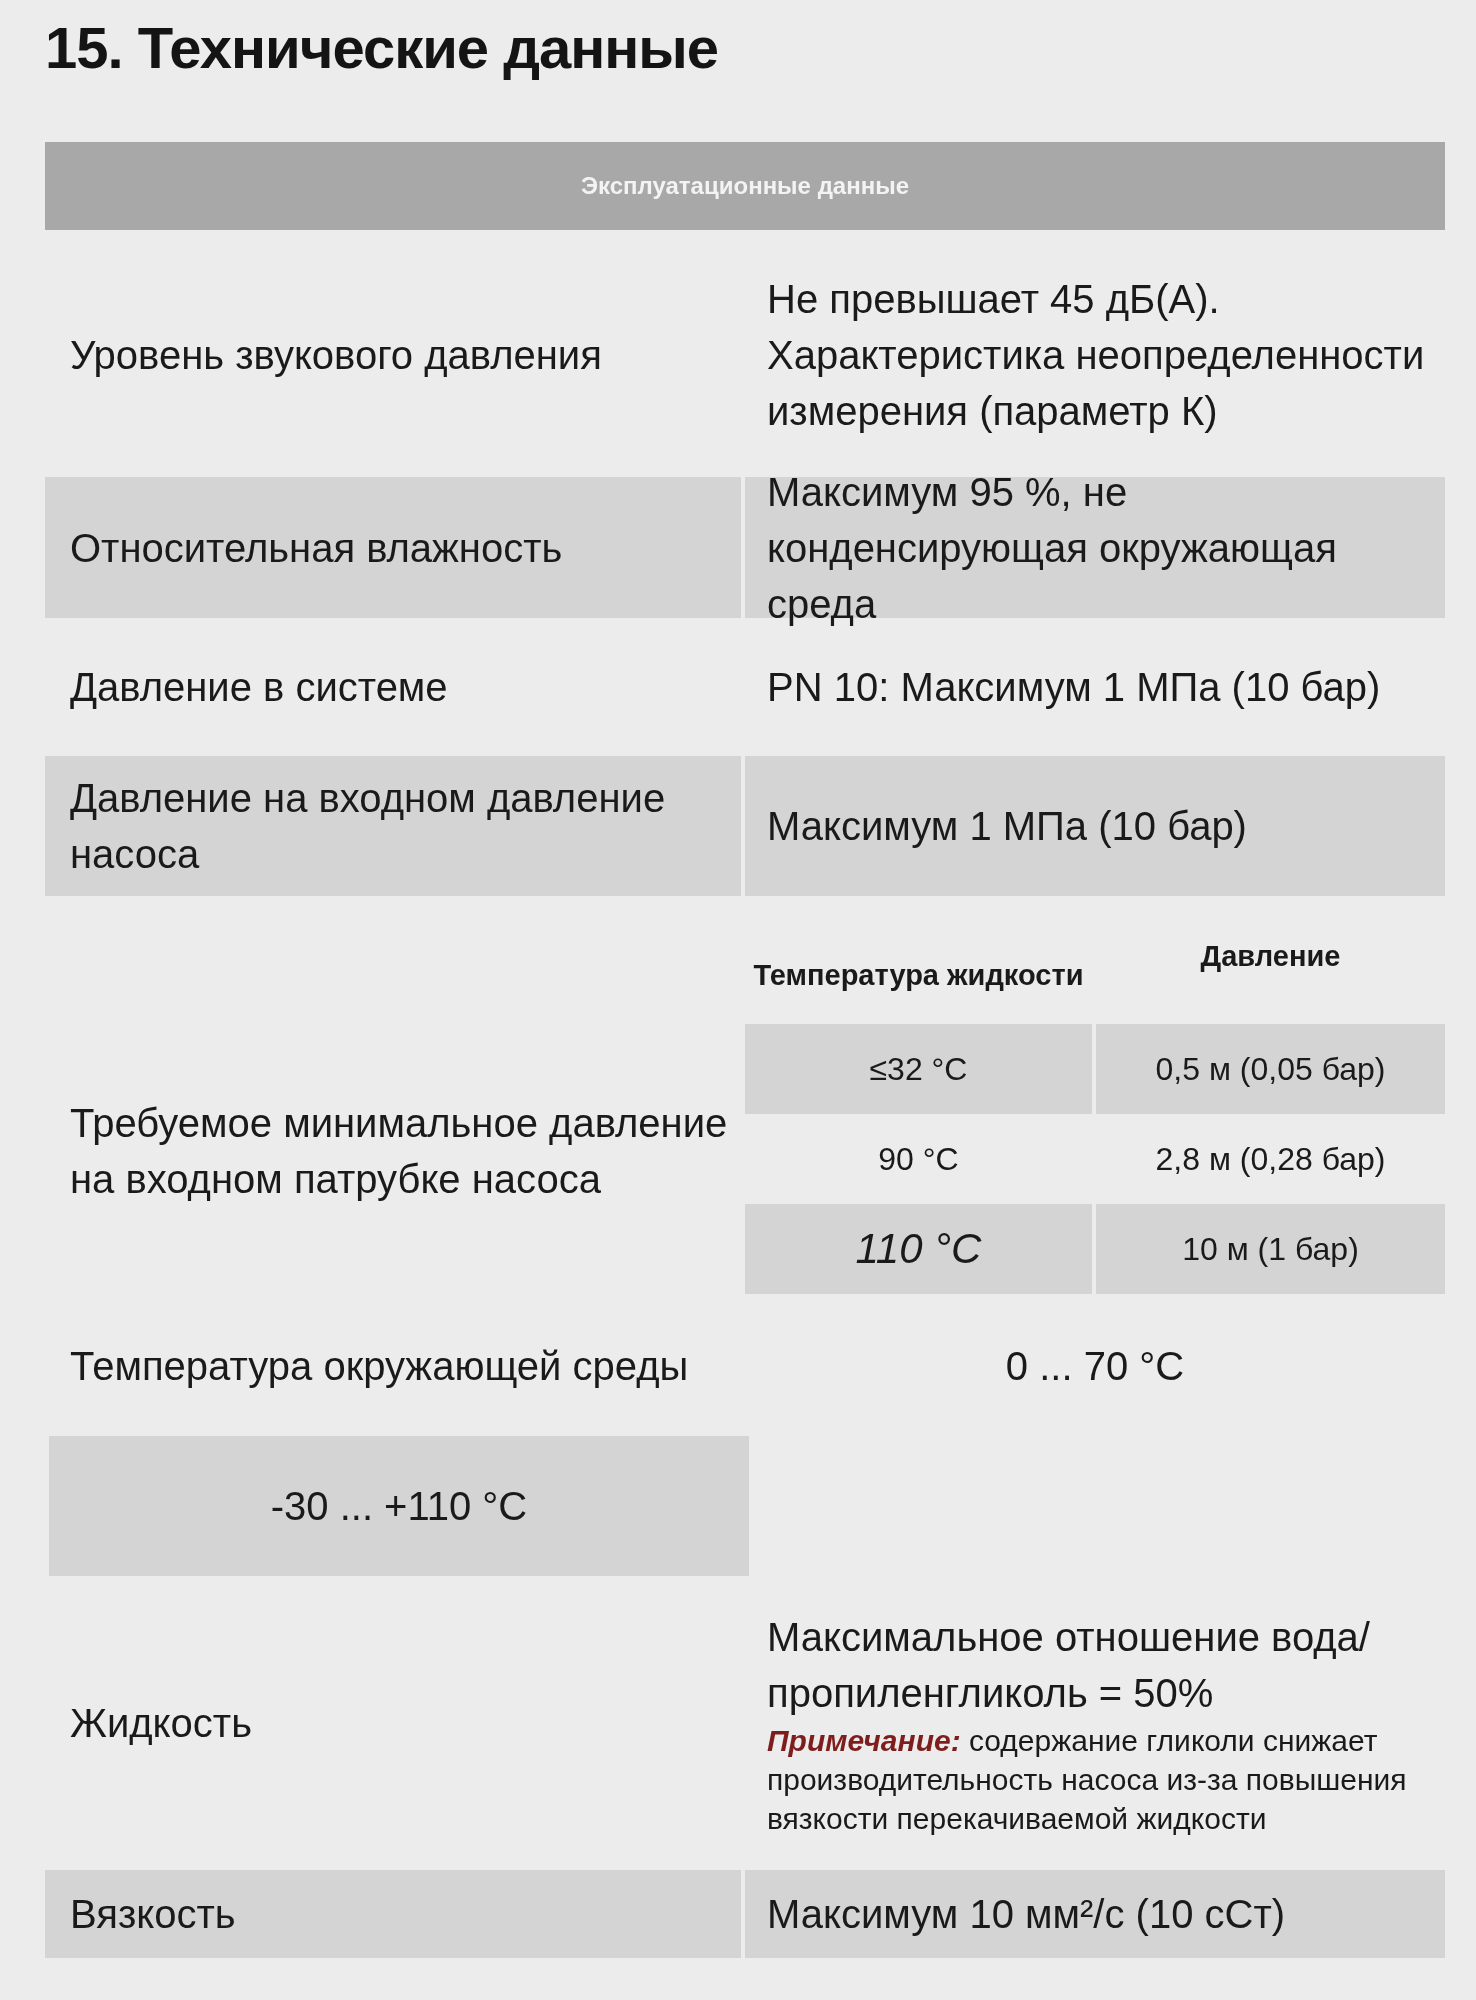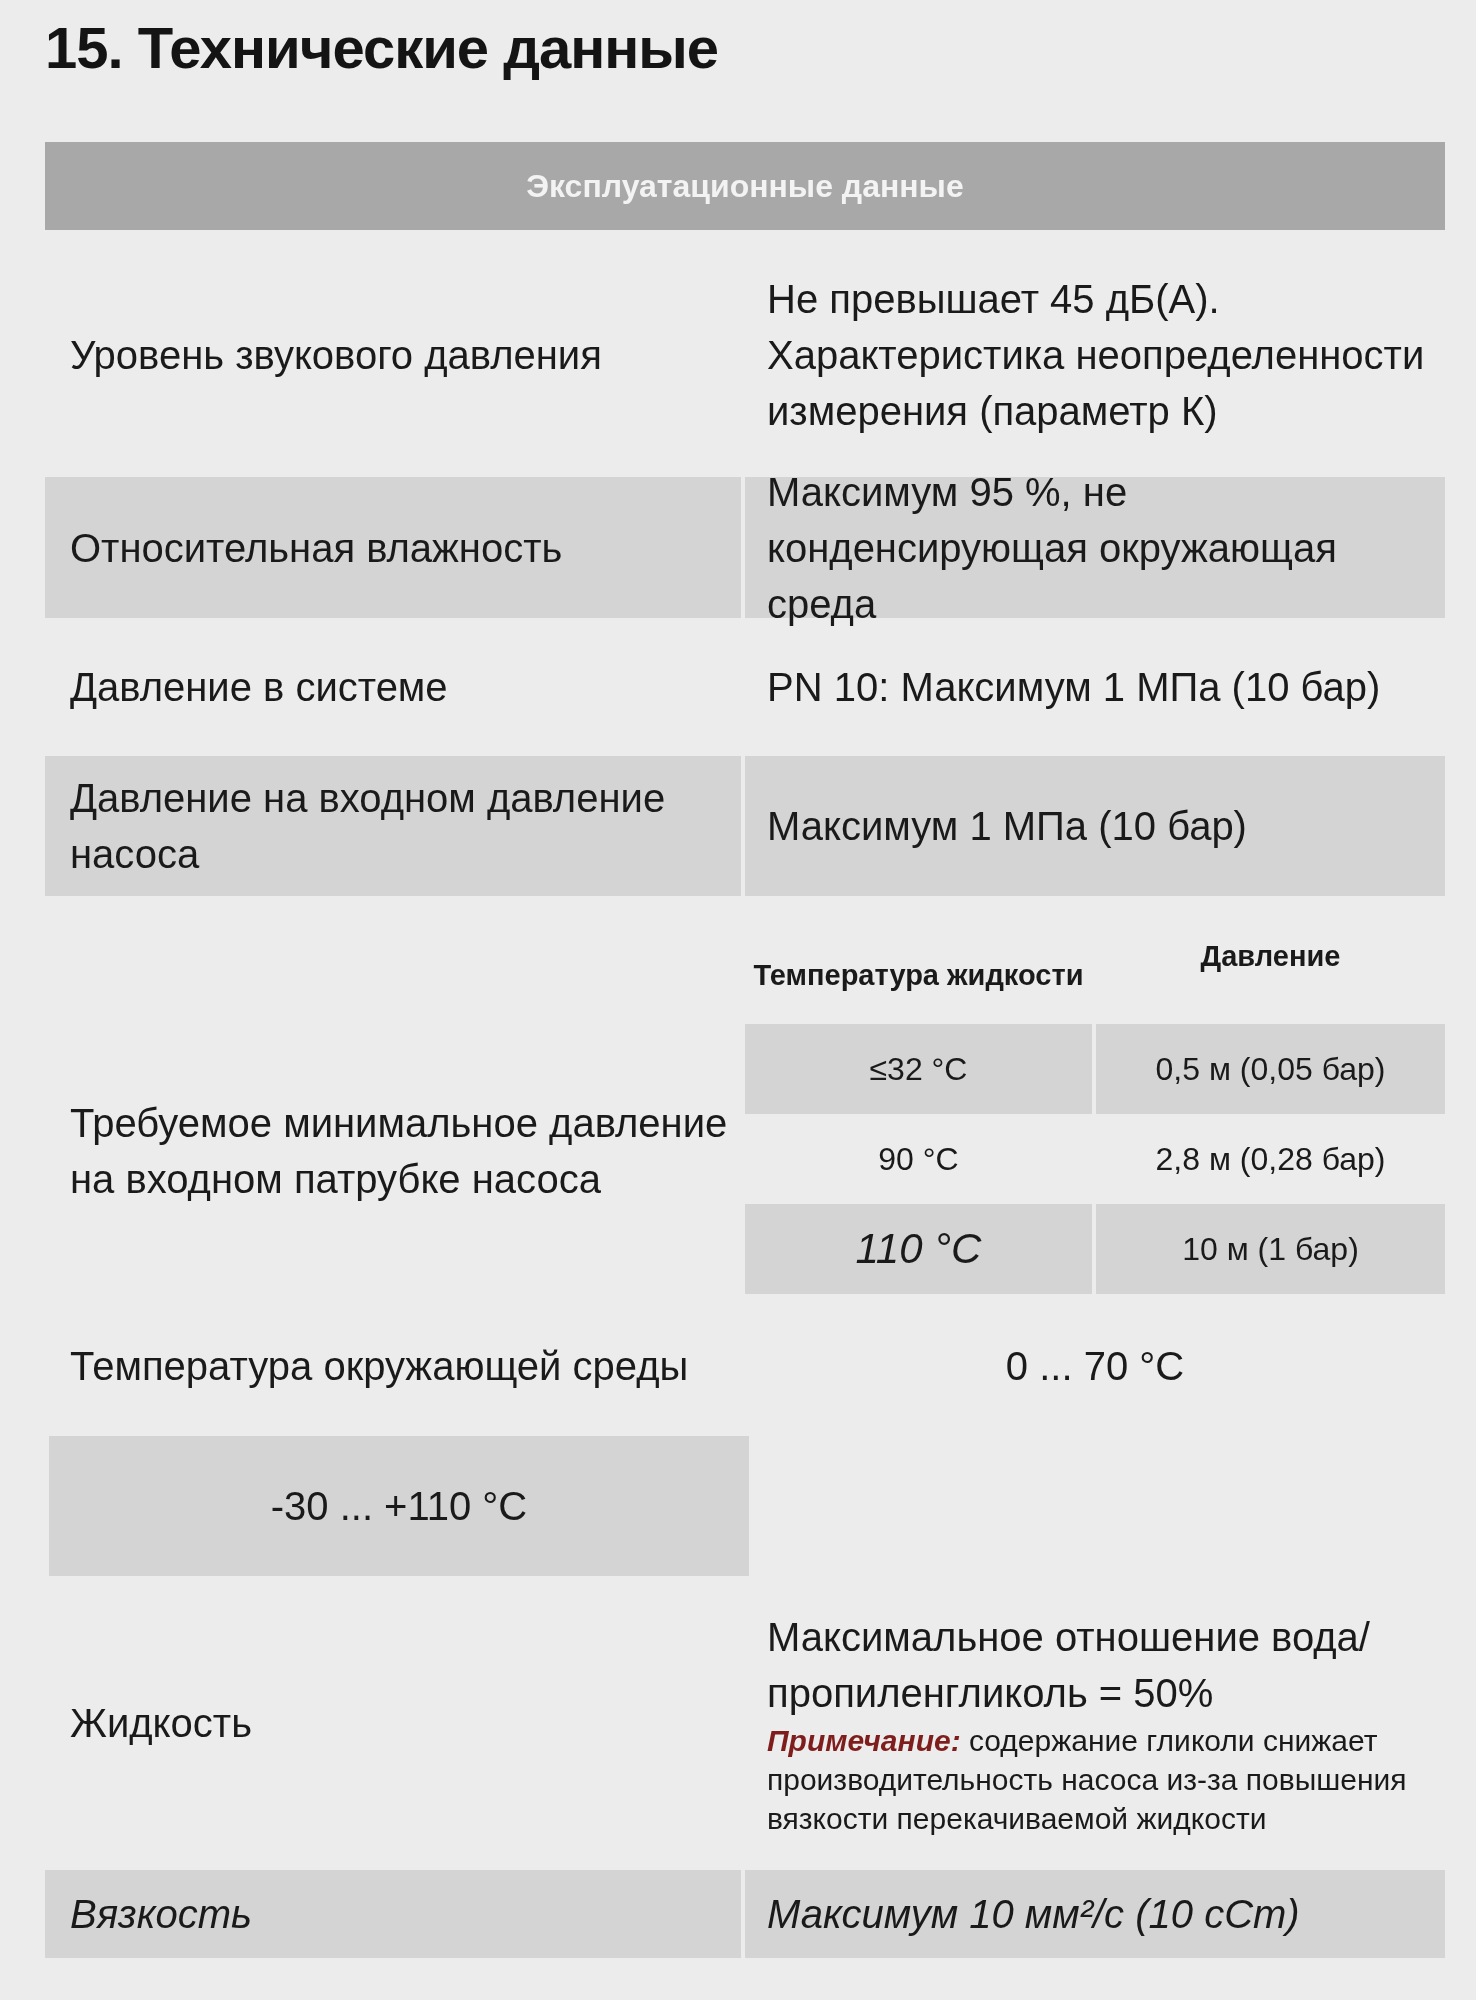--- a/index.html
+++ b/index.html
@@ -13,21 +13,21 @@
   }
   .title {
     position: absolute; left: 45px; top: 14px;
     font-size: 58px; font-weight: bold; letter-spacing: -1px;
     color: #141414;
   }
   .section-header {
     position: absolute; left: 45px; top: 142px; width: 1400px; height: 88px;
     background: #a8a8a8;
     display: flex; align-items: center; justify-content: center;
-    color: #f3f3f3; font-size: 32px; font-weight: bold;
+    color: #f3f3f3; font-size: 24px; font-weight: bold;
   }
   .row { position: absolute; left: 45px; width: 1400px; display: flex; }
   .cell {
     box-sizing: border-box;
     display: flex; align-items: center;
     font-size: 40px; line-height: 56px;
   }
   .label { width: 696px; padding-left: 25px; }
   .value { width: 700px; margin-left: 4px; padding-left: 22px; }
   .shaded .cell { background: #d4d4d4; }
@@ -109,16 +109,16 @@
 </div>
 
 <div class="row" style="top:1576px;height:294px;">
   <div class="cell label">Жидкость</div>
   <div class="cell value" style="flex-direction:column;align-items:flex-start;justify-content:center;">
     <div>Максимальное отношение вода/пропиленгликоль = 50%</div>
     <div class="note"><b>Примечание:</b> <span>содержание гликоли снижает производительность насоса из-за повышения вязкости перекачиваемой жидкости</span></div>
   </div>
 </div>
 
-<div class="row shaded" style="top:1870px;height:88px;font-style:italic;">
+<div class="row shaded" style="top:1870px;height:88px;">
   <div class="cell label">Вязкость</div>
   <div class="cell value">Максимум 10 мм²/с (10 сСт)</div>
 </div>
 
 </body></html>

